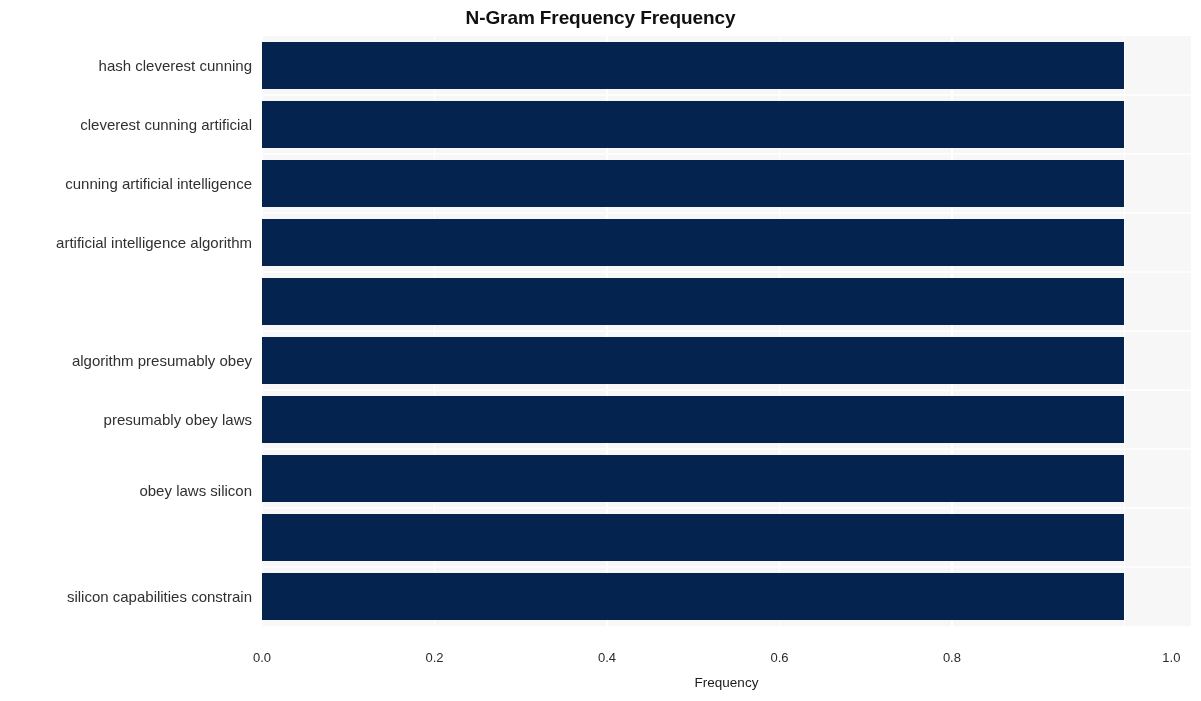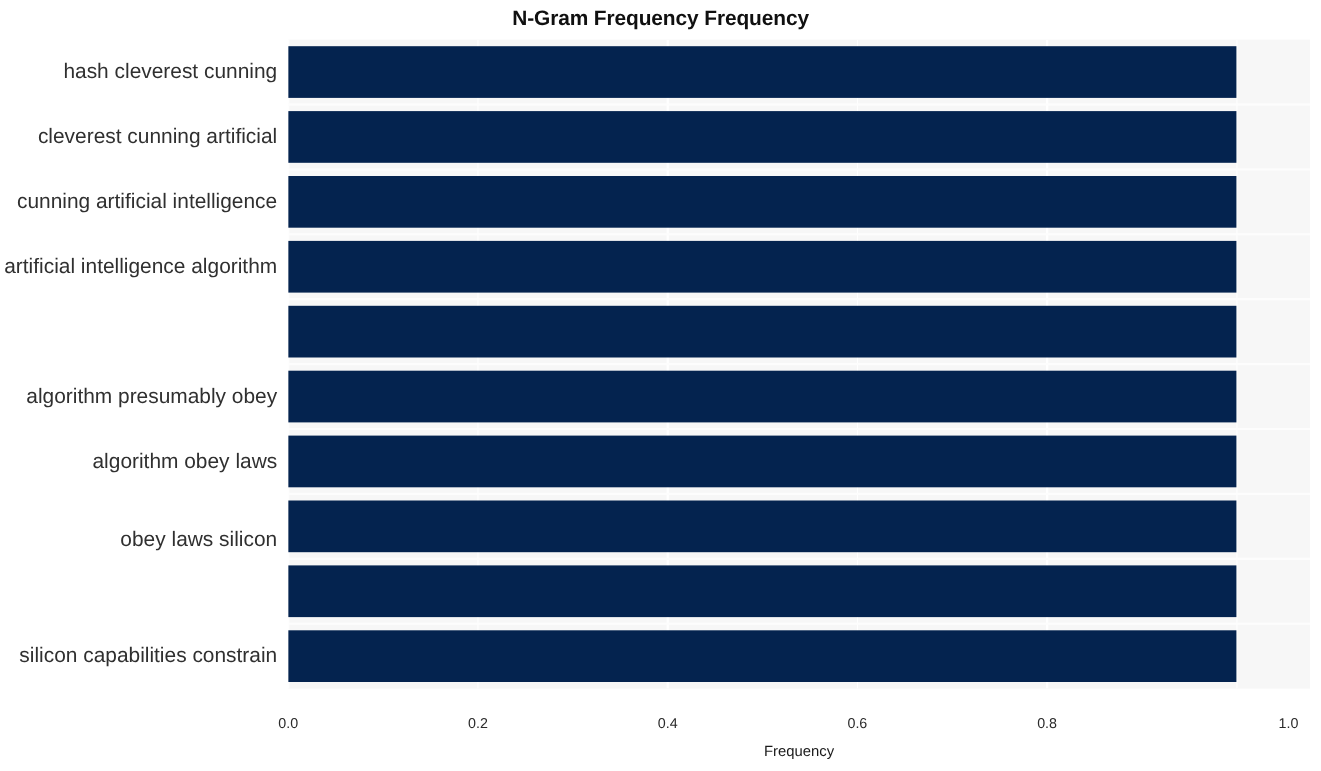--- a/index.html
+++ b/index.html
@@ -64,21 +64,21 @@
     left: 0;
     top: 36px;
     width: 252px;
     height: 590px;
   }
   .ylabel {
     position: absolute;
     right: 0;
     width: 252px;
     text-align: right;
-    font-size: 19px;
+    font-size: 15px;
     color: #303030;
     white-space: nowrap;
     line-height: 15px;
   }
   .xticks {
     position: absolute;
     left: 0;
     top: 650px;
     width: 1201px;
     height: 20px;
@@ -141,21 +141,21 @@
         <div class="bar" title="silicon capabilities constrain: 1" style="top: 537.49px; height: 46.02px; width: 862.421px; background: rgb(4, 35, 79);"></div>
       </div>
   </div>
 
   <div class="ylabels" id="ylabels-layer">
       <div class="ylabel" style="top: 22px;">hash cleverest cunning</div>
       <div class="ylabel" style="top: 81px;">cleverest cunning artificial</div>
       <div class="ylabel" style="top: 140px;">cunning artificial intelligence</div>
       <div class="ylabel" style="top: 199px;">artificial intelligence algorithm</div>
       <div class="ylabel" style="top: 317px;">algorithm presumably obey</div>
-      <div class="ylabel" style="top: 376px;">algorithm obey laws</div>
+      <div class="ylabel" style="top: 376px;">presumably obey laws</div>
       <div class="ylabel" style="top: 447px;">obey laws silicon</div>
       <div class="ylabel" style="top: 553px;">silicon capabilities constrain</div>
     </div>
 
   <div class="xticks" id="xticks-layer">
       <div class="xtick" style="left: 262px;">0.0</div>
       <div class="xtick" style="left: 434.484px;">0.2</div>
       <div class="xtick" style="left: 606.968px; text-align: center;">0.4</div>
       <div class="xtick" style="left: 779.453px;">0.6</div>
       <div class="xtick" style="left: 951.937px;">0.8</div>

